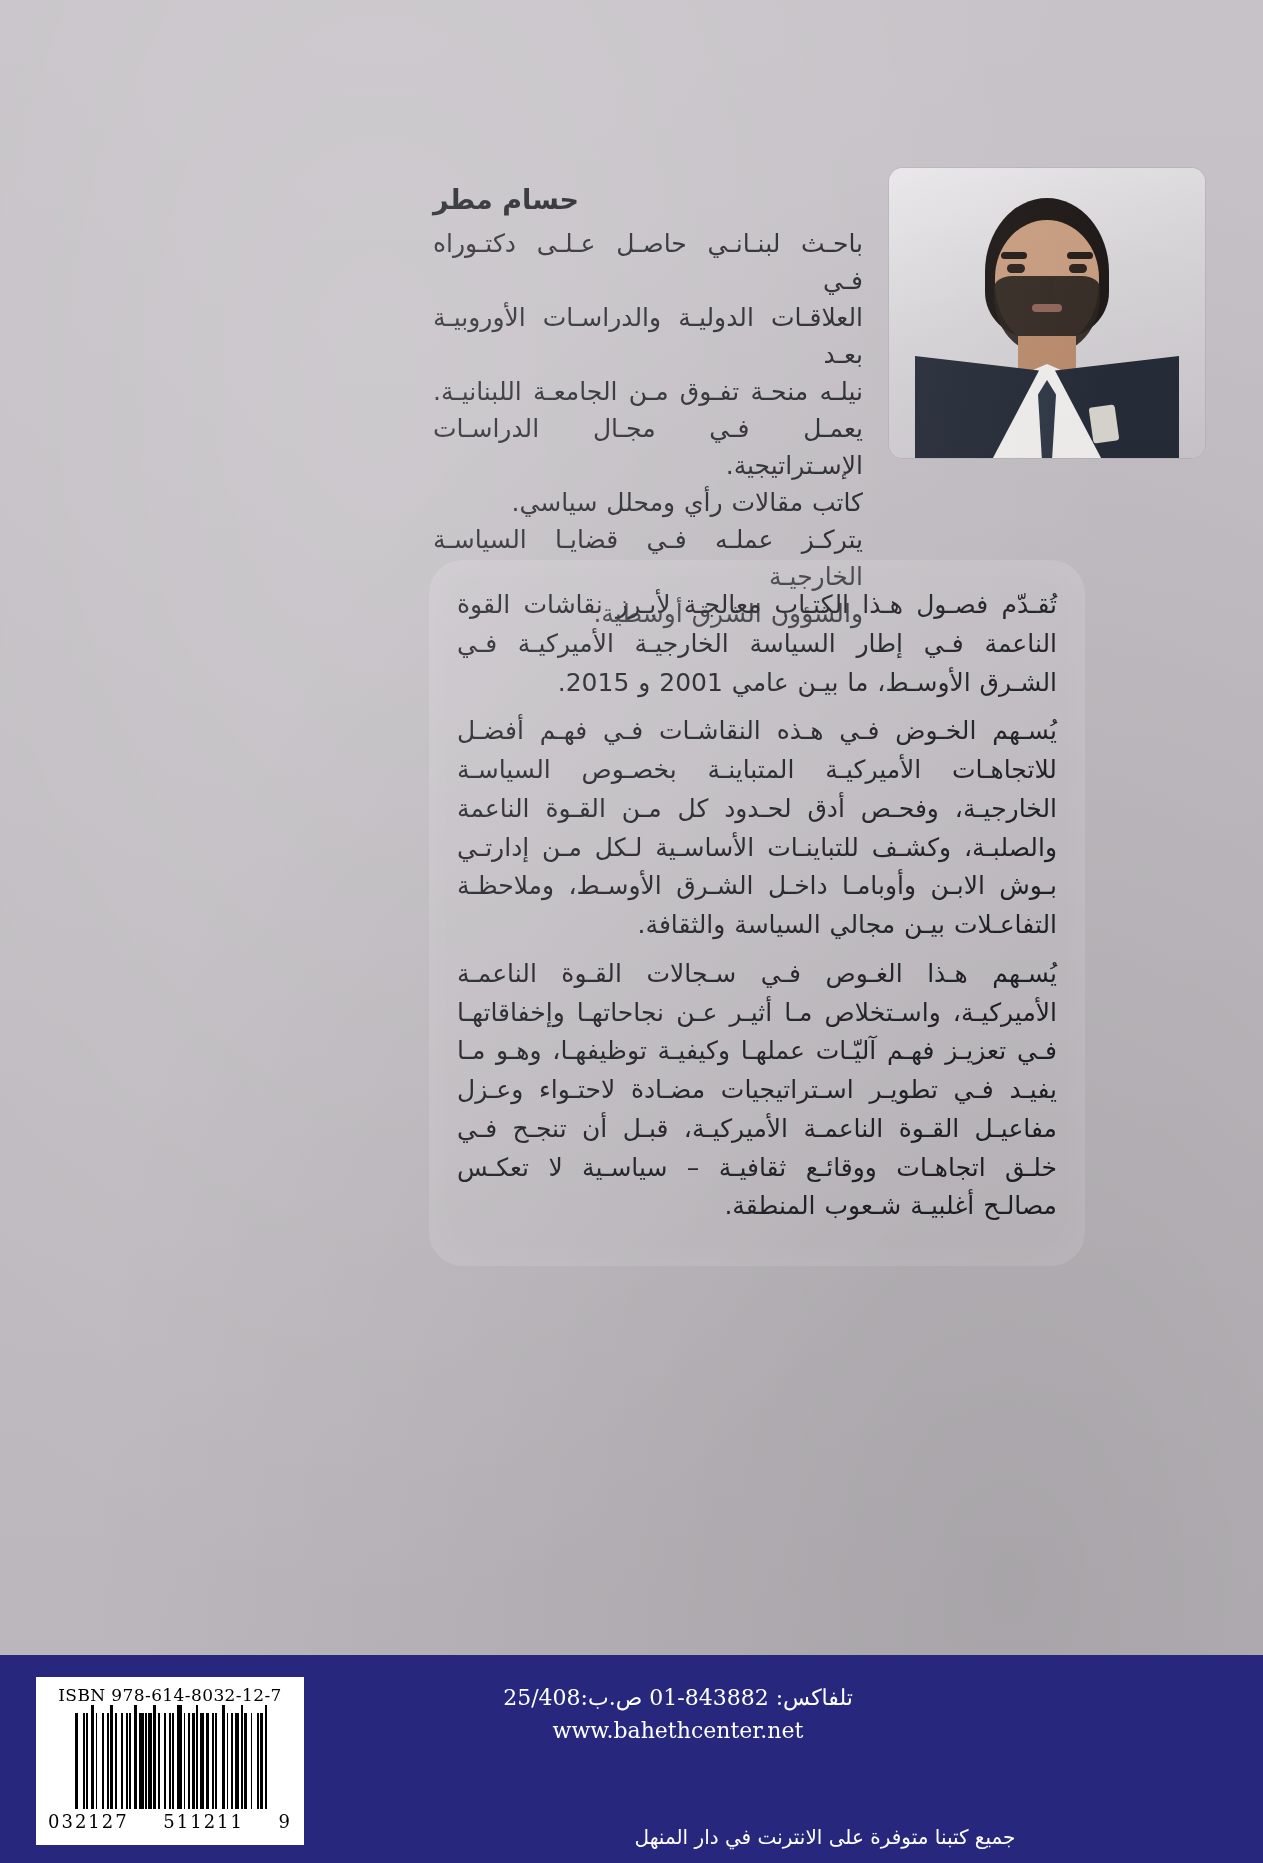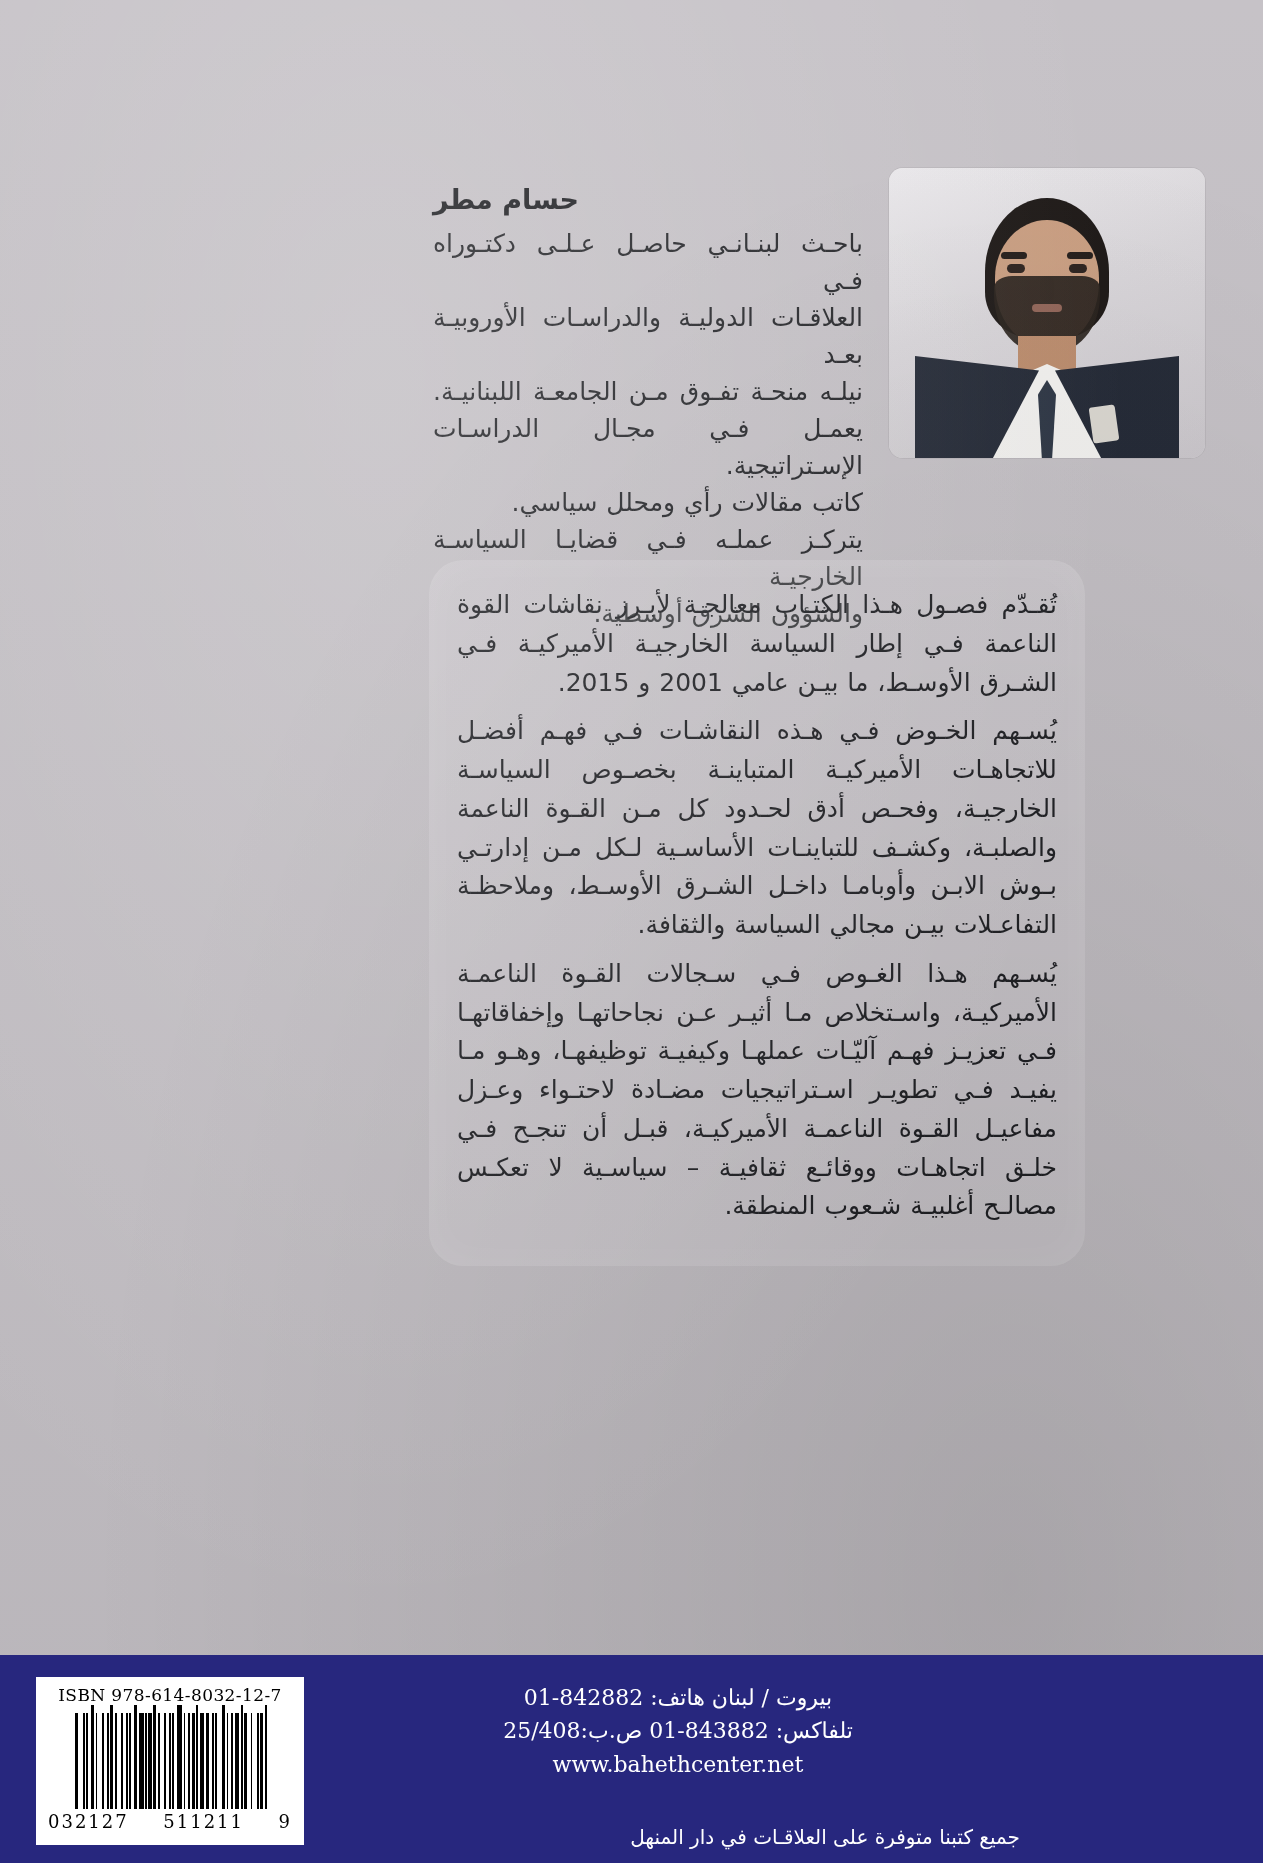--- a/index.html
+++ b/index.html
@@ -381,26 +381,25 @@
     <p class="blurb-para ragged">تُقـدّم فصـول هـذا الكتـاب معالجـة لأبـرز نقاشات القوة الناعمة فـي إطار السياسة الخارجيـة الأميركيـة فـي الشـرق الأوسـط، ما بيـن عامي 2001 و 2015.</p>
     <p class="blurb-para ragged">يُسـهم الخـوض فـي هـذه النقاشـات فـي فهـم أفضـل للاتجاهـات الأميركيـة المتباينـة بخصـوص السياسـة الخارجيـة، وفحـص أدق لحـدود كل مـن القـوة الناعمة والصلبـة، وكشـف للتباينـات الأساسـية لـكل مـن إدارتـي بـوش الابـن وأوبامـا داخـل الشـرق الأوسـط، وملاحظـة التفاعـلات بيـن مجالي السياسة والثقافة.</p>
     <p class="blurb-para ragged">يُسـهم هـذا الغـوص فـي سـجالات القـوة الناعمـة الأميركيـة، واسـتخلاص مـا أثيـر عـن نجاحاتهـا وإخفاقاتهـا فـي تعزيـز فهـم آليّـات عملهـا وكيفيـة توظيفهـا، وهـو مـا يفيـد فـي تطويـر اسـتراتيجيات مضـادة لاحتـواء وعـزل مفاعيـل القـوة الناعمـة الأميركيـة، قبـل أن تنجـح فـي خلـق اتجاهـات ووقائـع ثقافيـة – سياسـية لا تعكـس مصالـح أغلبيـة شـعوب المنطقة.</p>
   </div>
 
   <div class="footer">
     <div class="footer-inner">
 
 
       <div class="contact">
-        <div class="contact-line">بيروت / لبنان  هاتف: 842882-01</div>
         <div class="contact-line">تلفاكس: 843882-01  ص.ب:25/408</div>
         <div class="contact-line ltr">www.bahethcenter.net</div>
       </div>
 
-      <div class="tagline">جميع كتبنا متوفرة على العلاقـات في دار المنهل</div>
+      <div class="tagline">جميع كتبنا متوفرة على الانترنت في دار المنهل</div>
 
       <div class="barcode-box">
         <div class="isbn-text">ISBN 978-614-8032-12-7</div>
         <div class="bars" id="bars">
             <i style="width: 1.6px; background: rgb(0, 0, 0); height: 100%;"></i>
             <i style="width: 1.6px; background: transparent; height: 100%;"></i>
             <i style="width: 3.2px; background: rgb(0, 0, 0); height: 92%;"></i>
             <i style="width: 1.6px; background: transparent; height: 92%;"></i>
             <i style="width: 1.6px; background: rgb(0, 0, 0); height: 92%;"></i>
             <i style="width: 4.8px; background: transparent; height: 92%;"></i>

